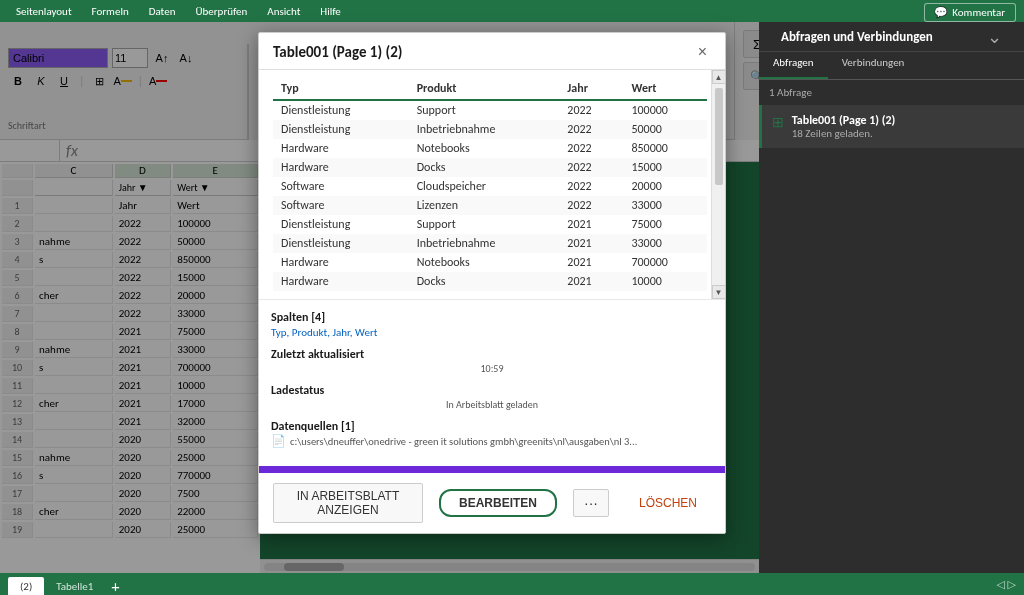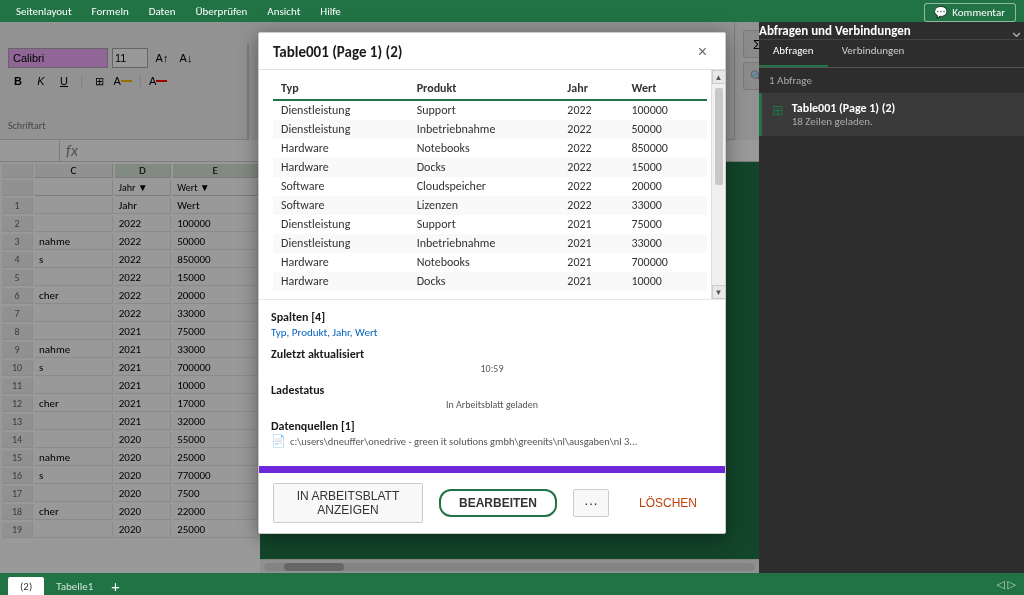--- a/index.html
+++ b/index.html
@@ -70,21 +70,21 @@
       gap: 4px;
       margin-bottom: 3px;
     }
 
     .font-select {
       width: 100px;
       height: 20px;
       font-size: 11px;
       border: 1px solid #ababab;
       padding: 0 4px;
-      background: #f0abfc;
+      background: #8b5cf6;
     }
 
     .size-select {
       width: 36px;
       height: 20px;
       font-size: 11px;
       border: 1px solid #ababab;
       padding: 0 2px;
       background: white;
     }
@@ -205,26 +205,26 @@
     
     .right-panel {
       position: absolute;
       top: 22px; right: 0;
       width: 265px;
       bottom: 22px;
       background: #2d2d2d;
     }
 
     .right-panel-header {
-      height: 18px;
+      height: 30px;
       background: #2d2d2d;
       display: flex;
       align-items: center;
       justify-content: space-between;
-      padding: 0 0;
+      padding: 0 22px;
       border-bottom: 1px solid #444;
     }
 
     .right-panel-title {
       color: white;
       font-size: 13px;
       font-weight: bold;
     }
 
     .right-panel-tabs {

